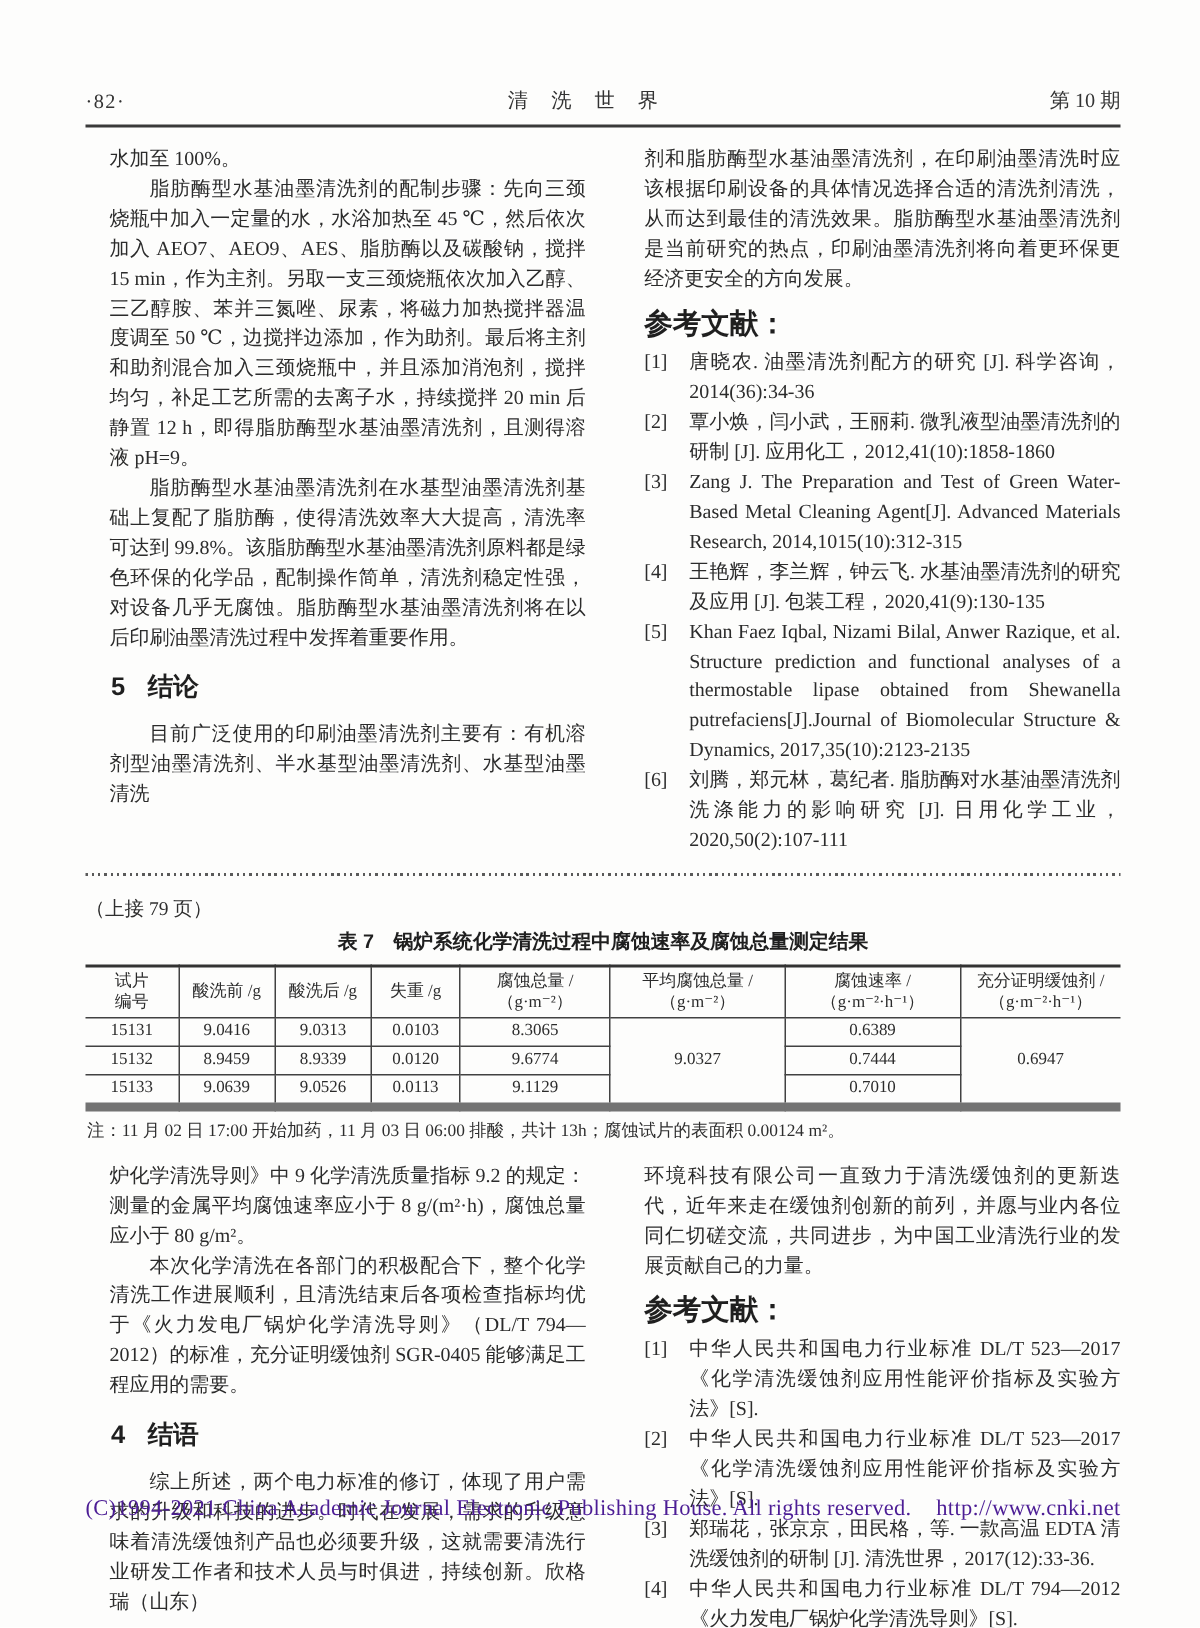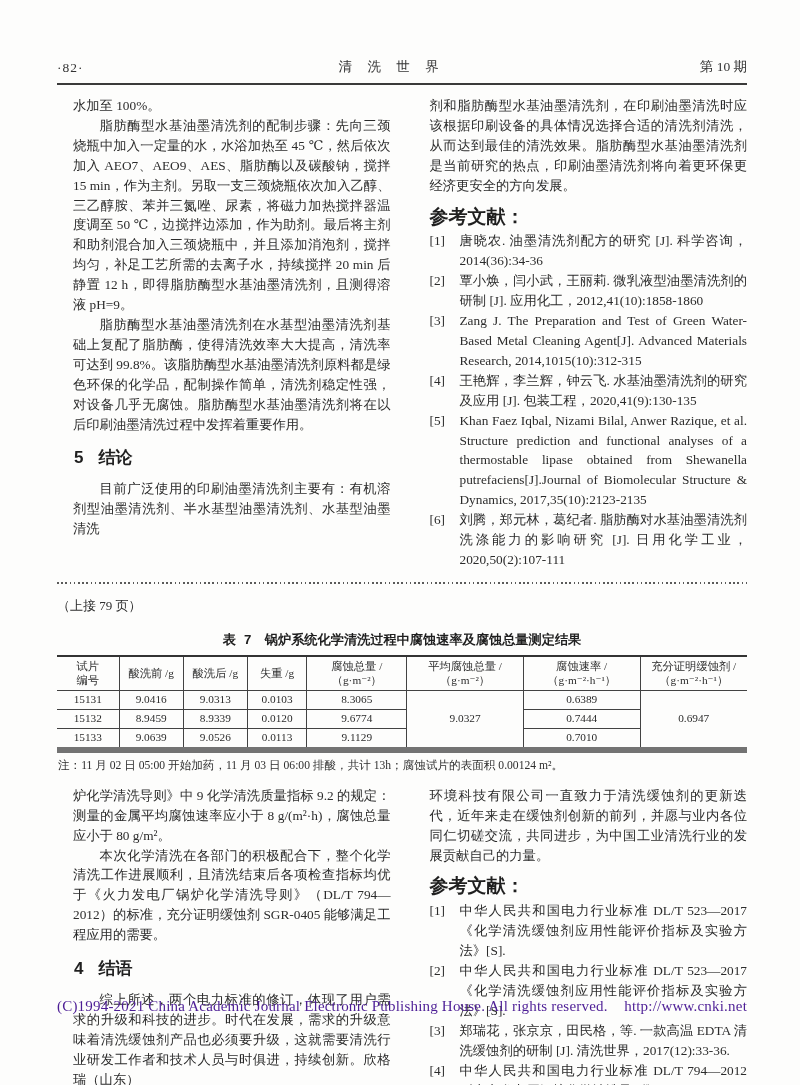--- a/index.html
+++ b/index.html
@@ -26,22 +26,22 @@
   .refs-title{font-family:"Liberation Sans","DejaVu Sans",sans-serif;font-weight:bold;
     font-size:19px;margin:11px 0 5px;color:#1f1f1f;}
   .ref{display:flex;margin:0;line-height:19.9px;}
   .ref .rnum{width:30px;flex:none;}
   .ref .rtext{flex:1;text-align:justify;}
   
   .dotsep{height:2px;margin-top:12px;
     background-image:repeating-linear-gradient(90deg,#5a5a5a 0 1.6px,transparent 1.6px 4.2px);}
   .continuation{font-size:13px;margin:13px 0 2px;color:#2e2e2e;}
   
-  .tbl-title{text-align:center;font-family:Liberation Mono, monospace;
-    font-weight:bold;font-size:13.2px;color:#1f1f1f;margin:16px 0 6px;}
+  .tbl-title{text-align:center;font-family:Liberation Sans, sans-serif;
+    font-weight:bold;font-size:13.2px;color:#1f1f1f;margin:4px 0 6px;}
   .tbl-title .tnum{margin-right:13px;}
   table.t7{width:100%;border-collapse:collapse;table-layout:fixed;
     font-size:11.3px;line-height:13.8px;color:#2b2b2b;
     border-top:2px solid #333;border-bottom:6px solid #737373;}
   table.t7 th,table.t7 td{border:1px solid #424242;border-top-width:1px;
     font-weight:normal;text-align:center;vertical-align:middle;padding:2px 1px;}
   table.t7 th{white-space:pre-line;padding:3px 1px;}
   table.t7 th:first-child,table.t7 td:first-child{border-left:none;}
   table.t7 th:last-child,table.t7 td:last-child{border-right:none;}
   .tbl-note{font-size:11.6px;margin:5px 0 0 1px;color:#2e2e2e;}
@@ -163,21 +163,21 @@
         <tr>
           <td>15133</td>
           <td>9.0639</td>
           <td>9.0526</td>
           <td>0.0113</td>
           <td>9.1129</td>
           <td>0.7010</td>
         </tr>
       </tbody>
     </table>
-    <div class="tbl-note">注：11 月 02 日 05:00 开始加药，11 月 03 日 06:00 排酸，共计 13h；腐蚀试片的表面积 0.00124 m²。</div>
+    <div class="tbl-note">注：11 月 02 日 17:00 开始加药，11 月 03 日 06:00 排酸，共计 13h；腐蚀试片的表面积 0.00124 m²。</div>
 
     <div class="cols bottom">
       <div class="col">
         <p class="noindent">炉化学清洗导则》中 9 化学清洗质量指标 9.2 的规定：测量的金属平均腐蚀速率应小于 8 g/(m²·h)，腐蚀总量应小于 80 g/m²。</p>
         <p>本次化学清洗在各部门的积极配合下，整个化学清洗工作进展顺利，且清洗结束后各项检查指标均优于《火力发电厂锅炉化学清洗导则》（DL/T 794—2012）的标准，充分证明缓蚀剂 SGR-0405 能够满足工程应用的需要。</p>
         <div class="sechead">
           <span class="num">4</span><span>结语</span>
         </div>
         <p>综上所述，两个电力标准的修订，体现了用户需求的升级和科技的进步。时代在发展，需求的升级意味着清洗缓蚀剂产品也必须要升级，这就需要清洗行业研发工作者和技术人员与时俱进，持续创新。欣格瑞（山东）</p>
       </div>

